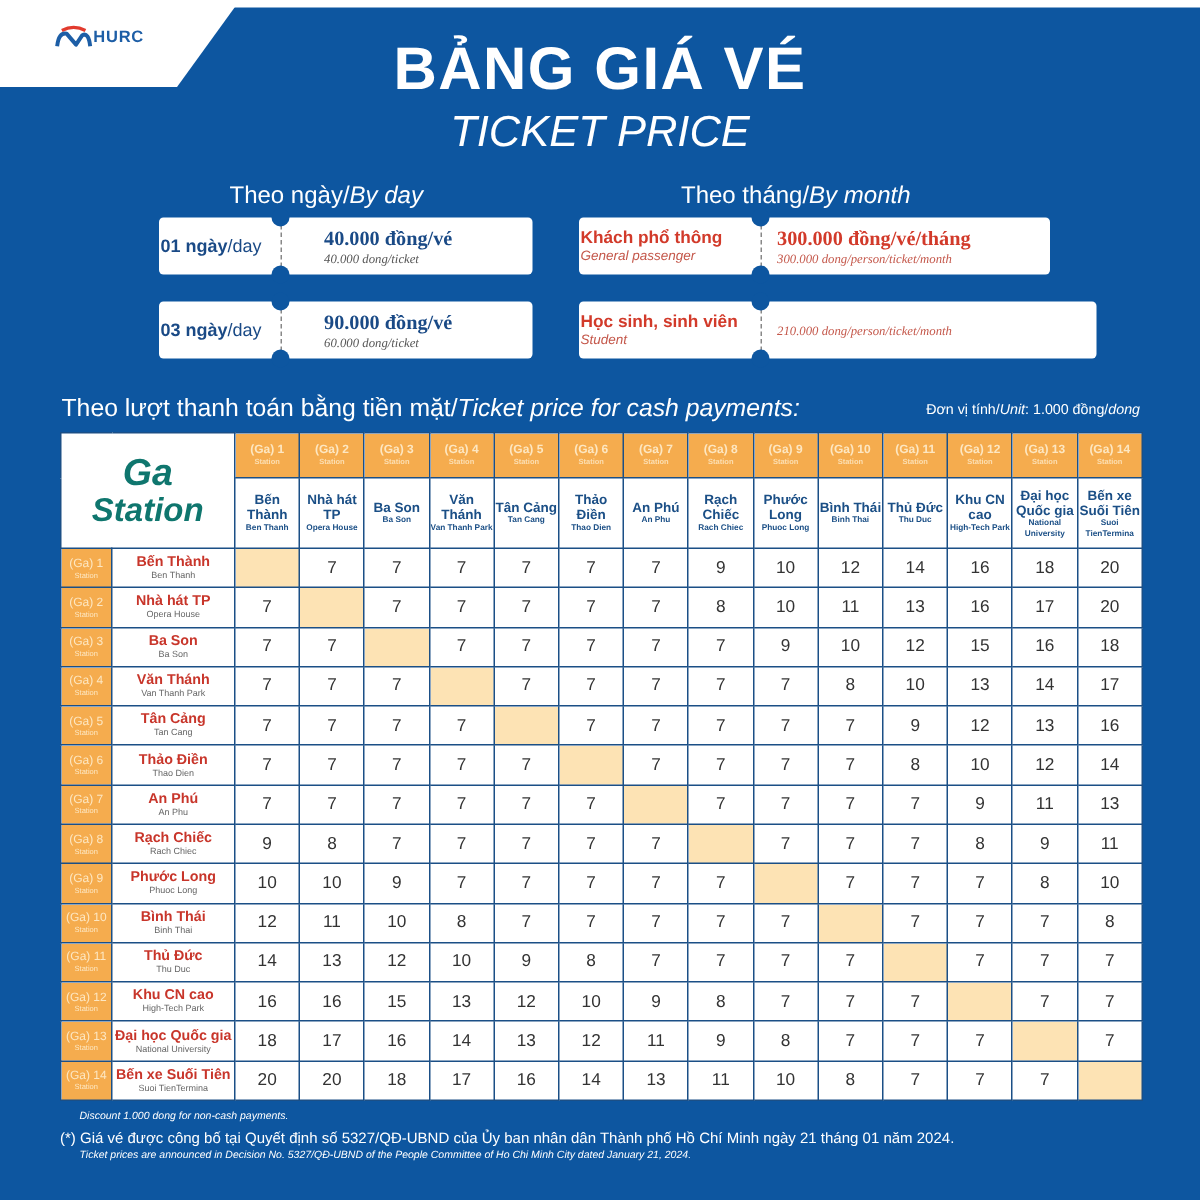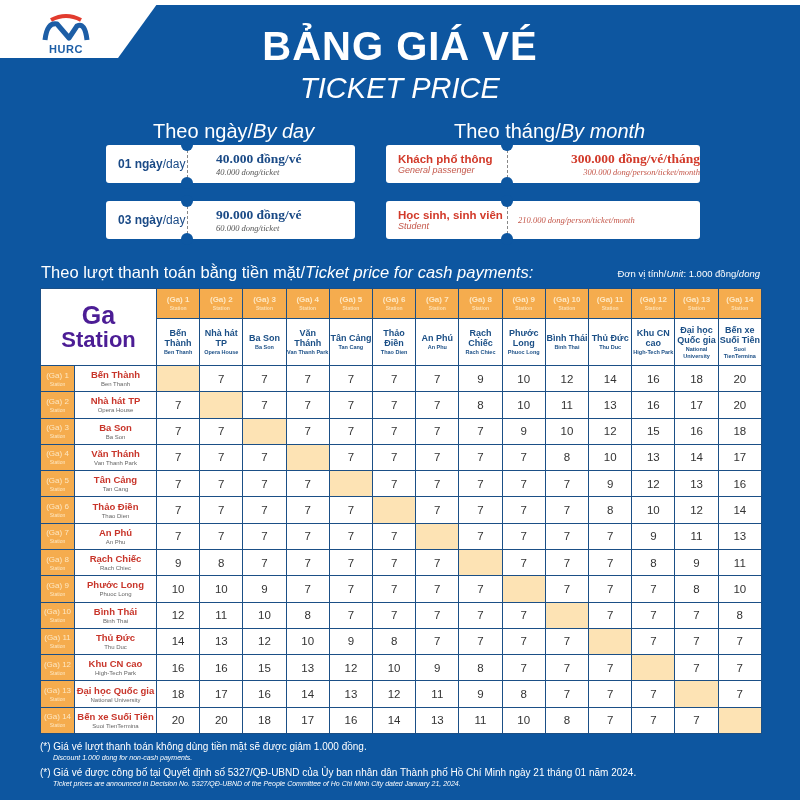--- a/index.html
+++ b/index.html
@@ -12,47 +12,47 @@
     }
     .top-white {
       position: absolute; left: 0; top: 0; width: 800px; height: 5px; background: #fff;
     }
     .logo-tab {
       position: absolute; left: 0; top: 0; width: 160px; height: 58px;
       background: #fff;
       clip-path: polygon(0 0, 160px 0, 118px 58px, 0 58px);
     }
     .logo {
-      position: absolute; left: 36px; top: 12px; width: 60px; height: 48px;
-      display: flex; flex-direction: column; align-items: center;
+      position: absolute; left: 36px; top: 0; width: 60px; height: 48px;
+      display: flex; flex-direction: row; align-items: center;
     }
     .logo svg { display: block; }
     .logo-text {
       font-weight: bold; font-size: 11px; color: #1d5ea6; letter-spacing: 0.5px; margin-top: 1px;
     }
     .title {
       position: absolute; left: 0; width: 800px; top: 24px; text-align: center;
       font-size: 40px; font-weight: bold; letter-spacing: 1px; line-height: 44px;
     }
     .subtitle {
       position: absolute; left: 0; width: 800px; top: 72px; text-align: center;
       font-size: 29px; font-style: italic; line-height: 32px;
       transform: translateX(0);
     }
     .section-head {
-      position: absolute; font-size: 20px; line-height: 20px;
+      position: absolute; font-size: 16px; line-height: 20px;
     }
     .section-head i { font-style: italic; }
     .ticket {
       position: absolute; height: 38px; background: #fff; border-radius: 3px;
       display: flex; align-items: center;
     }
     .ticket .left {
       height: 100%; display: flex; flex-direction: column; justify-content: center;
-      padding-left: 12px; border-right: 1px dashed #888;
+      padding-left: 1px; border-right: 1px dashed #888;
       position: relative;
     }
     .ticket .right {
       height: 100%; flex: 1; display: flex; flex-direction: column; justify-content: center;
       padding-left: 28px;
       font-family: Liberation Serif, serif;
     }
     .notch {
       position: absolute; width: 12px; height: 12px; border-radius: 50%; background: #0d56a0;
       right: -6px;
@@ -83,21 +83,21 @@
       position: absolute; left: 40px; top: 288px; width: 722px; height: 446px;
       border-collapse: collapse; table-layout: fixed;
       background: #fff;
     }
     table.fare td, table.fare th {
       border: 1.5px solid #1b4f86;
       text-align: center; vertical-align: middle; padding: 0;
       overflow: hidden;
     }
     .ga-head {
-      color: #4c1d95; background: #fff;
+      color: #0f766e; background: #fff; font-style: italic;
     }
     .ga-head .big { font-size: 25px; font-weight: bold; line-height: 26px; }
     .ga-head .small { font-size: 22px; line-height: 24px; }
     .col-num {
       background: #f5ac4e; color: #fde7c2; height: 30px;
     }
     .col-num .n { font-size: 8px; line-height: 10px; display: block; }
     .col-num .s { font-size: 5px; line-height: 7px; display: block; opacity: 0.85; }
     .col-name { background: #fff; height: 47px; }
     .col-name .vn { font-size: 9px; font-weight: bold; color: #1b4f86; line-height: 10px; display: block; }
@@ -166,27 +166,27 @@
   <span>Theo tháng/</span><i>By month</i>
 </div>
 
 <div class="ticket tk-red" style="left:386px; top:145px; width:314px;">
   <div class="left" style="width:122px;">
     <div class="cat-main main">Khách phổ thông</div>
     <div class="cat-sub sub">General passenger</div>
     <div class="notch top"></div>
       <div class="notch bot"></div>
   </div>
-  <div class="right" style="padding-left:10px;align-items:flex-end;">
+  <div class="right" style="padding-left:10px;">
     <div class="price-main main">300.000 đồng/vé/tháng</div>
     <div class="price-sub sub">300.000 dong/person/ticket/month</div>
   </div>
 </div>
 
-<div class="ticket tk-red" style="left:386px; top:201px; width:314px;">
+<div class="ticket tk-red" style="left:386px; top:201px; width:345px;">
   <div class="left" style="width:122px;">
     <div class="cat-main main">Học sinh, sinh viên</div>
     <div class="cat-sub sub">Student</div>
     <div class="notch top"></div>
       <div class="notch bot"></div>
   </div>
   <div class="right" style="padding-left:10px;">
     <div class="price-sub sub">210.000 dong/person/ticket/month</div>
   </div>
 </div>
@@ -673,17 +673,16 @@
         <td class="val">8</td>
         <td class="val">7</td>
         <td class="val">7</td>
         <td class="val">7</td>
         <td class="val diag"></td>
       </tr>
     </tbody>
 </table>
 
 <div class="notes">
-  <div class="note-main">(*) Giá vé lượt thanh toán không dùng tiền mặt sẽ được giảm 1.000 đồng.</div>
   <div class="note-sub">Discount 1.000 dong for non-cash payments.</div>
   <div class="note-main">(*) Giá vé được công bố tại Quyết định số 5327/QĐ-UBND của Ủy ban nhân dân Thành phố Hồ Chí Minh ngày 21 tháng 01 năm 2024.</div>
   <div class="note-sub">Ticket prices are announced in Decision No. 5327/QĐ-UBND of the People Committee of Ho Chi Minh City dated January 21, 2024.</div>
 </div>
 
 </body></html>

